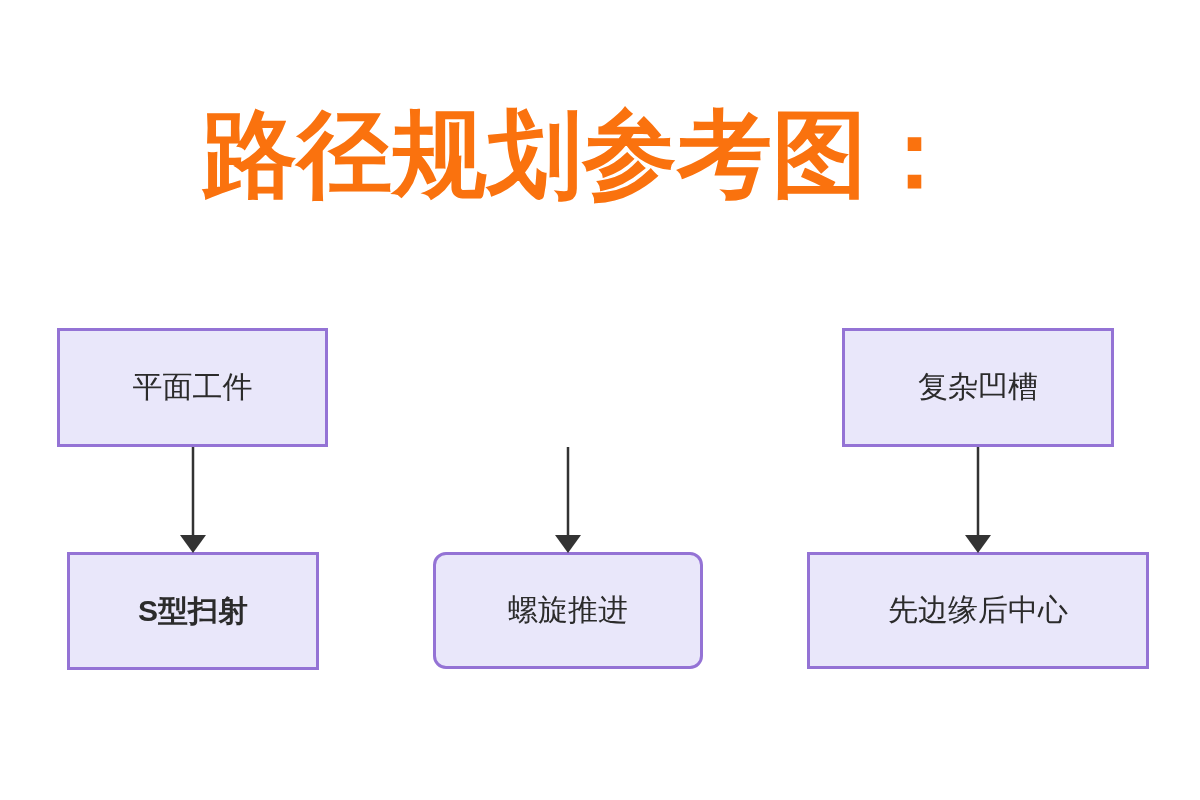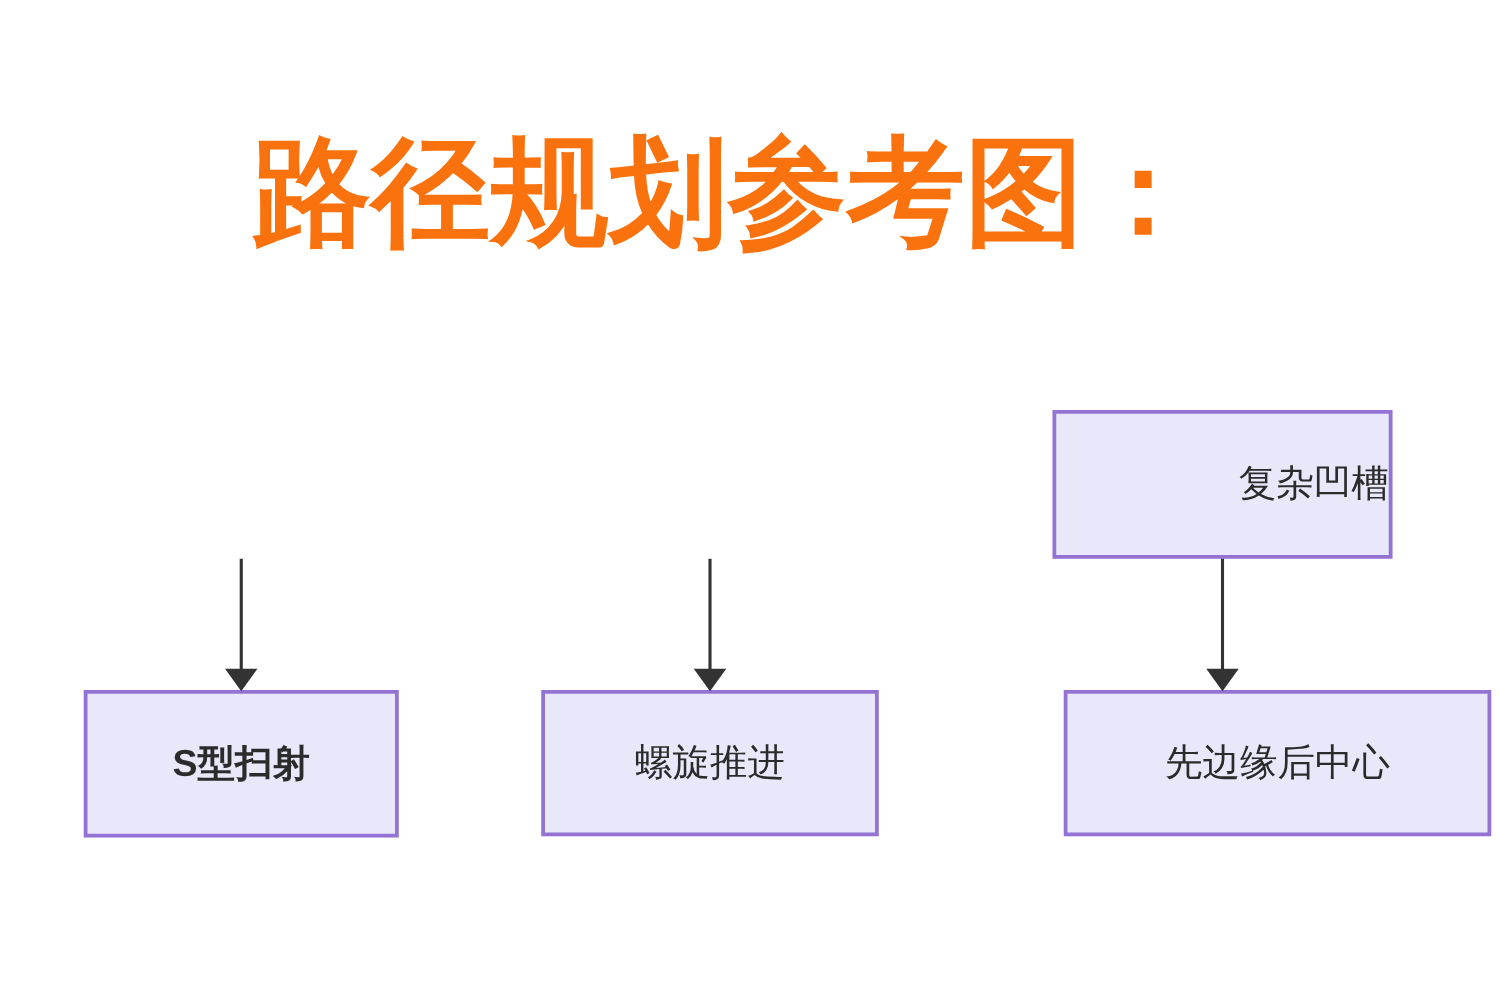--- a/index.html
+++ b/index.html
@@ -41,38 +41,41 @@
     justify-content: center;
   }
   .node-label {
     font-size: 30px;
     color: var(--node-text);
     white-space: nowrap;
   }
   #node-planar      { left: 57px;  top: 328px; width: 271px; height: 119px; }
   #node-s-sweep     { left: 67px;  top: 552px; width: 252px; height: 118px; font-weight: bold; }
   #node-cylinder    { left: 433px; top: 328px; width: 271px; height: 119px; }
-  #node-spiral      { left: 433px; top: 552px; width: 270px; height: 117px; }
-  #node-groove      { left: 842px; top: 328px; width: 272px; height: 119px; justify-content: flex-end; }
-  #node-edge-first  { left: 807px; top: 552px; width: 342px; height: 117px; margin-left: 44px; }
+  #node-spiral      { left: 433px; top: 552px; width: 270px; height: 117px; border-radius: 13px; }
+  #node-groove      { left: 842px; top: 328px; width: 272px; height: 119px; }
+  #node-edge-first  { left: 807px; top: 552px; width: 342px; height: 117px; }
   .arrows {
     position: absolute;
     left: 0; top: 0;
     pointer-events: none;
   }
   .arrow-line { stroke: var(--arrow); stroke-width: 2.5px; }
   .arrow-head { fill: var(--arrow); }
 </style>
 </head>
 <body>
 
 <div class="canvas">
 
   <div class="title">路径规划参考图：</div>
 
+  <div class="node" id="node-planar">
+    <span class="node-label">平面工件</span>
+  </div>
   <div class="node" id="node-s-sweep">
     <span class="node-label">S型扫射</span>
   </div>
 
   <div class="node" id="node-spiral">
     <span class="node-label">螺旋推进</span>
   </div>
 
   <div class="node" id="node-groove">
     <span class="node-label">复杂凹槽</span>

